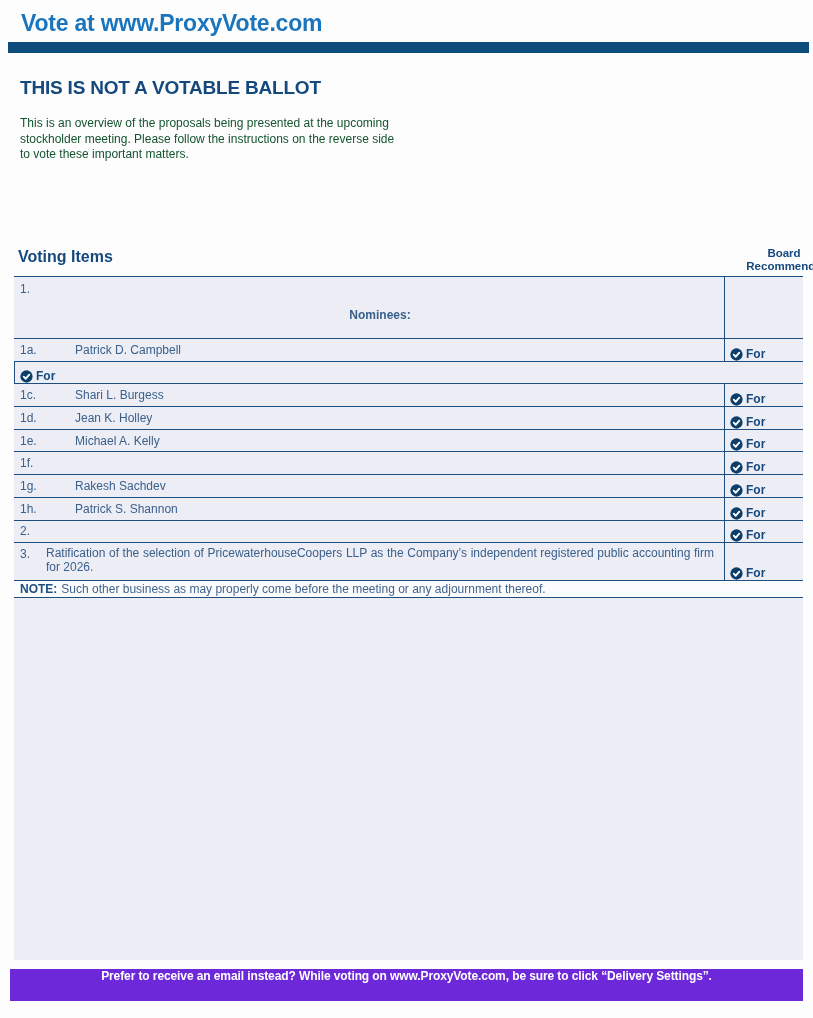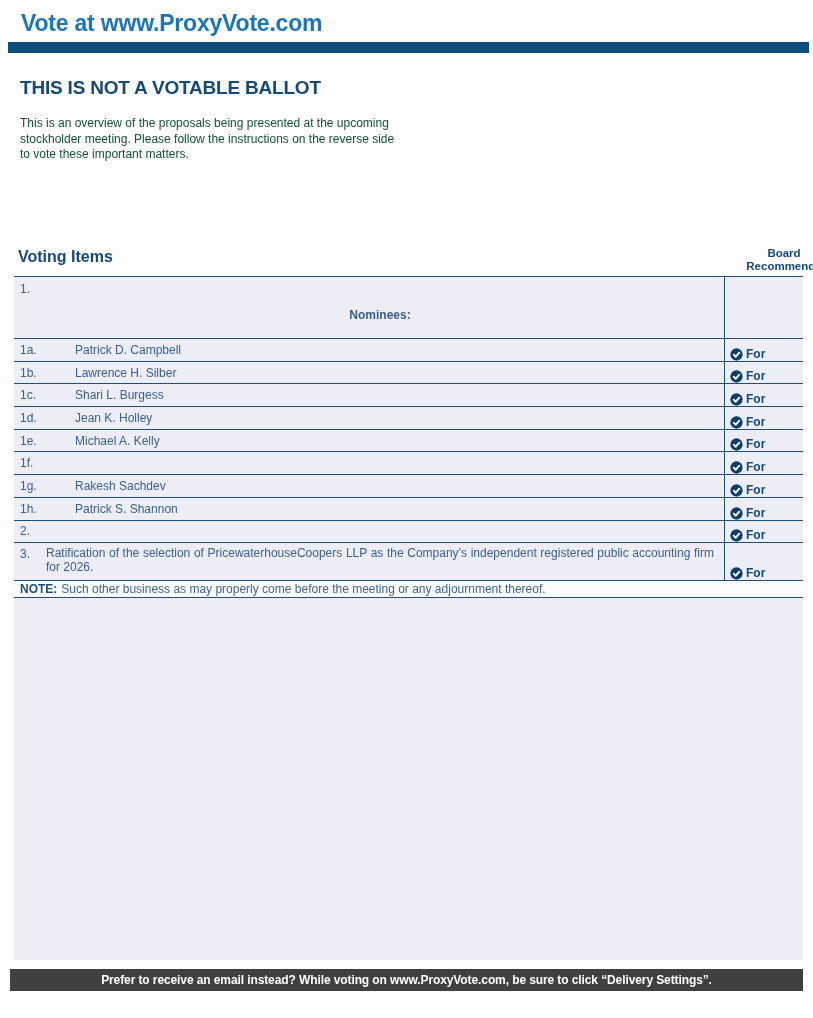--- a/index.html
+++ b/index.html
@@ -73,22 +73,22 @@
     height:18px; background:#fcfcfe;
     border-bottom:1px solid #1c4e80;
     display:flex; align-items:center;
     padding:0 6px;
   }
   .note-label { font-weight:bold; color:#1c4e80; margin-right:4px; }
   .note-text { color:#41648c; }
   .empty-block { height:362px; background:#ededf5; }
   .footer-bar {
     position:absolute; left:10px; top:969px;
-    width:793px; height:22px; background:#404040;
-    display:flex; align-items:center; justify-content:center;
+    width:793px; height:32px; background:#6d28d9;
+    display:flex; justify-content:center;
   }
   .footer-text {
     color:#ffffff; font-size:12px; font-weight:bold;
     letter-spacing:-0.1px;
   }
 </style>
 </head>
 <body>
 
 <div class="page">
@@ -125,24 +125,20 @@
       <div class="cell-rec">
         <svg class="check-icon" viewBox="0 0 14 14">
             <circle cx="7" cy="7" r="6.6" fill="#0d3e6a"></circle>
             <path d="M4 7.2 L6.2 9.4 L10 5" stroke="#ffffff" stroke-width="2" fill="none" stroke-linecap="round" stroke-linejoin="round"></path>
           </svg>
         <span class="for-label">For</span>
       </div>
     </div>
 
     <div class="row row-small">
-      <div class="cell-main">
-        <span class="num">1b.</span>
-        <div class="txt">Lawrence H. Silber</div>
-      </div>
       <div class="cell-rec">
         <svg class="check-icon" viewBox="0 0 14 14">
             <circle cx="7" cy="7" r="6.6" fill="#0d3e6a"></circle>
             <path d="M4 7.2 L6.2 9.4 L10 5" stroke="#ffffff" stroke-width="2" fill="none" stroke-linecap="round" stroke-linejoin="round"></path>
           </svg>
         <span class="for-label">For</span>
       </div>
     </div>
 
     <div class="row row-small">

